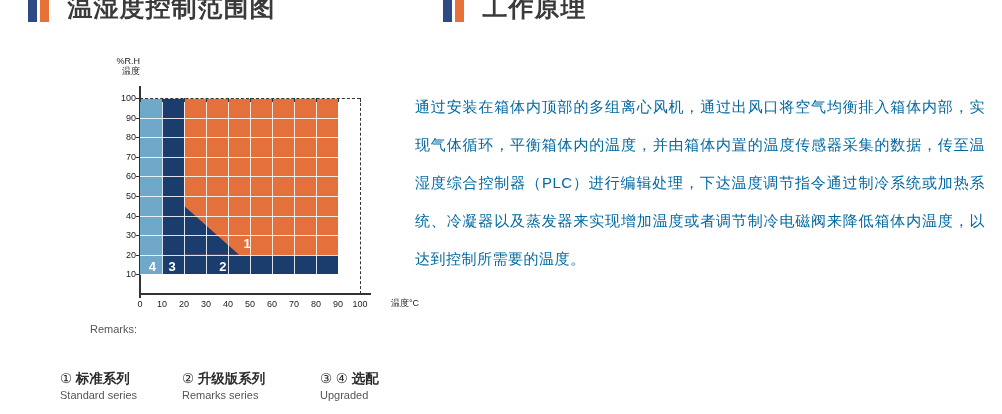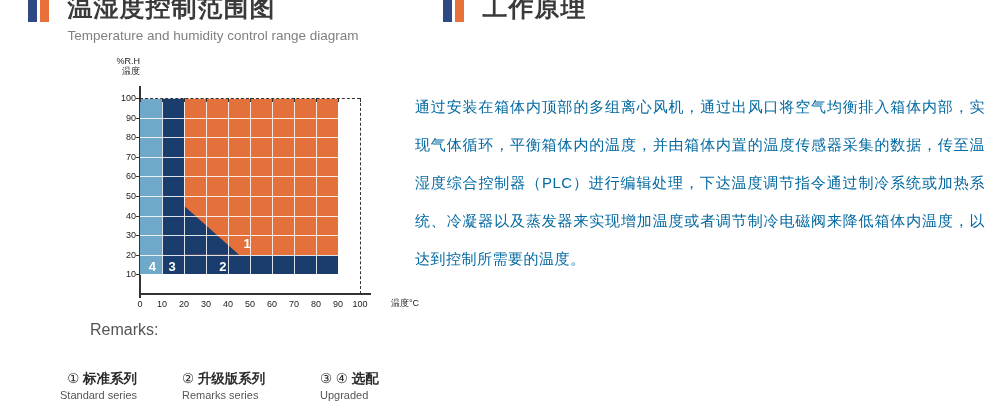--- a/index.html
+++ b/index.html
@@ -156,21 +156,21 @@
   }
 
   
   #remarks {
     position: absolute;
     left: 72px;
     top: 322px;
     width: 380px;
   }
   .rm-cn { font-size: 13px; font-weight: bold; color: #2b2b2b; line-height: 17px; }
-  .rm-en { font-size: 16px; color: #555; line-height: 15px; padding-left: 18px; }
+  .rm-en { font-size: 11px; color: #555; line-height: 15px; padding-left: 18px; }
   #legend-row {
     position: absolute;
     left: 60px;
     top: 370px;
     width: 400px;
   }
   .legend-item { position: absolute; top: 0; }
   .legend-cn { font-size: 13.5px; font-weight: bold; color: #2b2b2b; line-height: 18px; white-space: nowrap; }
   .legend-en { font-size: 11px; color: #555; line-height: 15px; white-space: nowrap; }
   .circnum { font-weight: normal; }
@@ -190,21 +190,20 @@
 </style>
 </head>
 <body>
 
 <div class="section-head" id="head-left">
   <span class="flag">
     <span class="bar blue"></span><span class="bar orange"></span>
   </span>
   <span class="head-text">
     <div class="head-cn">温湿度控制范围图</div>
-    <div class="head-en">Temperature and humidity control range diagram</div>
   </span>
 </div>
 
 <div class="section-head" id="head-right">
   <span class="flag">
     <span class="bar blue"></span><span class="bar orange"></span>
   </span>
   <span class="head-text">
     <div class="head-cn">工作原理</div>
   </span>
@@ -297,21 +296,21 @@
       <div class="xtick" style="left: 220px;">100</div>
       <div class="xtick-mark" style="left: 220px;"></div>
     </div>
 </div>
 
 <div id="remarks">
   <div class="rm-en">Remarks:</div>
 </div>
 
 <div id="legend-row">
-    <div class="legend-item" style="left: 0px; text-align: right;">
+    <div class="legend-item" style="left: 0px;">
       <div class="legend-cn"><span class="circnum">① </span>标准系列</div>
       <div class="legend-en">Standard series</div>
     </div>
     <div class="legend-item" style="left: 122px;">
       <div class="legend-cn"><span class="circnum">② </span>升级版系列</div>
       <div class="legend-en">Remarks series</div>
     </div>
     <div class="legend-item" style="left: 260px;">
       <div class="legend-cn"><span class="circnum">③ ④ </span>选配</div>
       <div class="legend-en">Upgraded</div>

